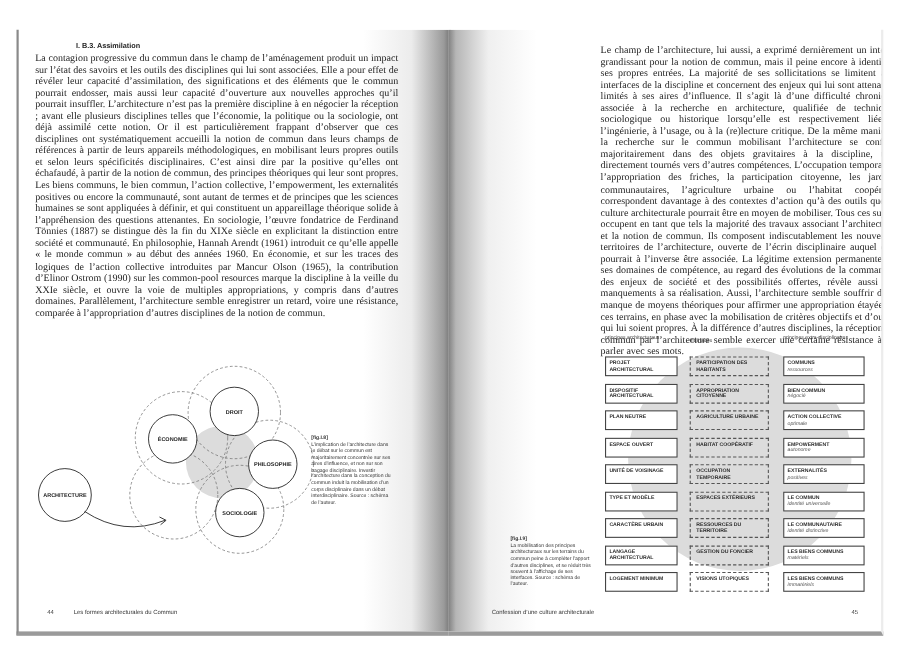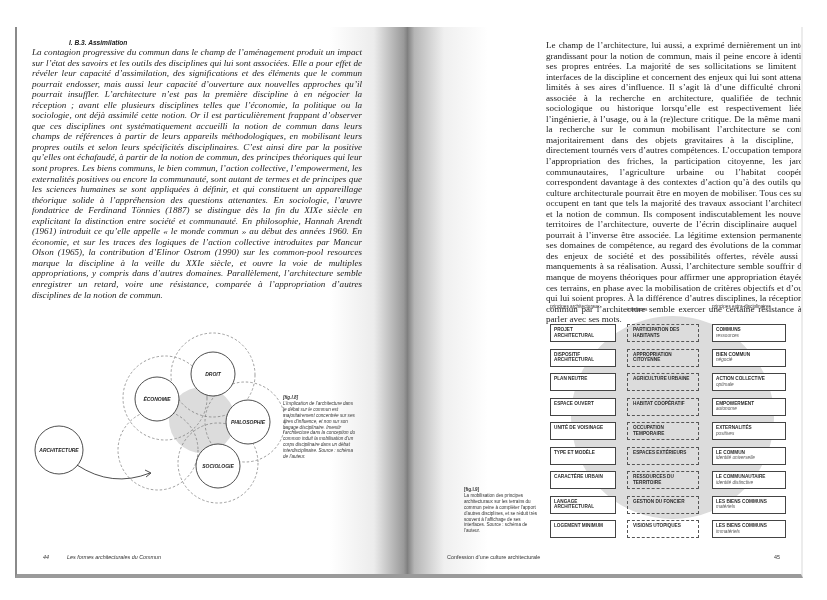--- a/index.html
+++ b/index.html
@@ -2,21 +2,21 @@
 <html><head>
 <meta charset="utf-8">
 <style>
   html, body { margin: 0; padding: 0; }
   body {
     width: 827px; height: 600px; background: #ffffff; position: relative; overflow: hidden;
     font-family: "Liberation Serif", serif; color: #1a1a1a;
   }
   .spread { position: absolute; left: 15px; top: 27px; width: 786px; height: 553px; }
   .page { position: absolute; top: 0; height: 547px; background: #fff; overflow: hidden; }
-  .page.left { left: 0; width: 393px; border-left: 2px solid #8a8a8a; border-bottom: 4px solid #9a9a9a; font-style: italic; }
+  .page.left { left: 0; width: 393px; border-left: 2px solid #8a8a8a; border-bottom: 4px solid #9a9a9a; }
   .page.right { left: 393px; width: 393px; border-bottom: 4px solid #9a9a9a; border-right: 2px solid #ececec; }
   .gutter-l { position: absolute; right: 0; top: 0; width: 80px; height: 100%;
     background: linear-gradient(to right, rgba(255,255,255,0) 0%, rgba(200,200,200,0.35) 55%, rgba(120,120,120,0.75) 92%, rgba(95,95,95,0.9) 100%); }
   .gutter-r { position: absolute; left: 0; top: 0; width: 80px; height: 100%;
     background: linear-gradient(to left, rgba(255,255,255,0) 0%, rgba(210,210,210,0.35) 55%, rgba(150,150,150,0.7) 92%, rgba(110,110,110,0.85) 100%); }
 
   .section-title { position: absolute; left: 52px; top: 12px; font-family: "Liberation Sans", sans-serif;
     font-size: 6.6px; font-weight: bold; color: #222; }
   .body-text { position: absolute; font-size: 9.1px; line-height: 10.55px; text-align: justify; color: #1c1c1c; }
   .left .body-text { left: 15px; top: 20px; width: 330px; }

